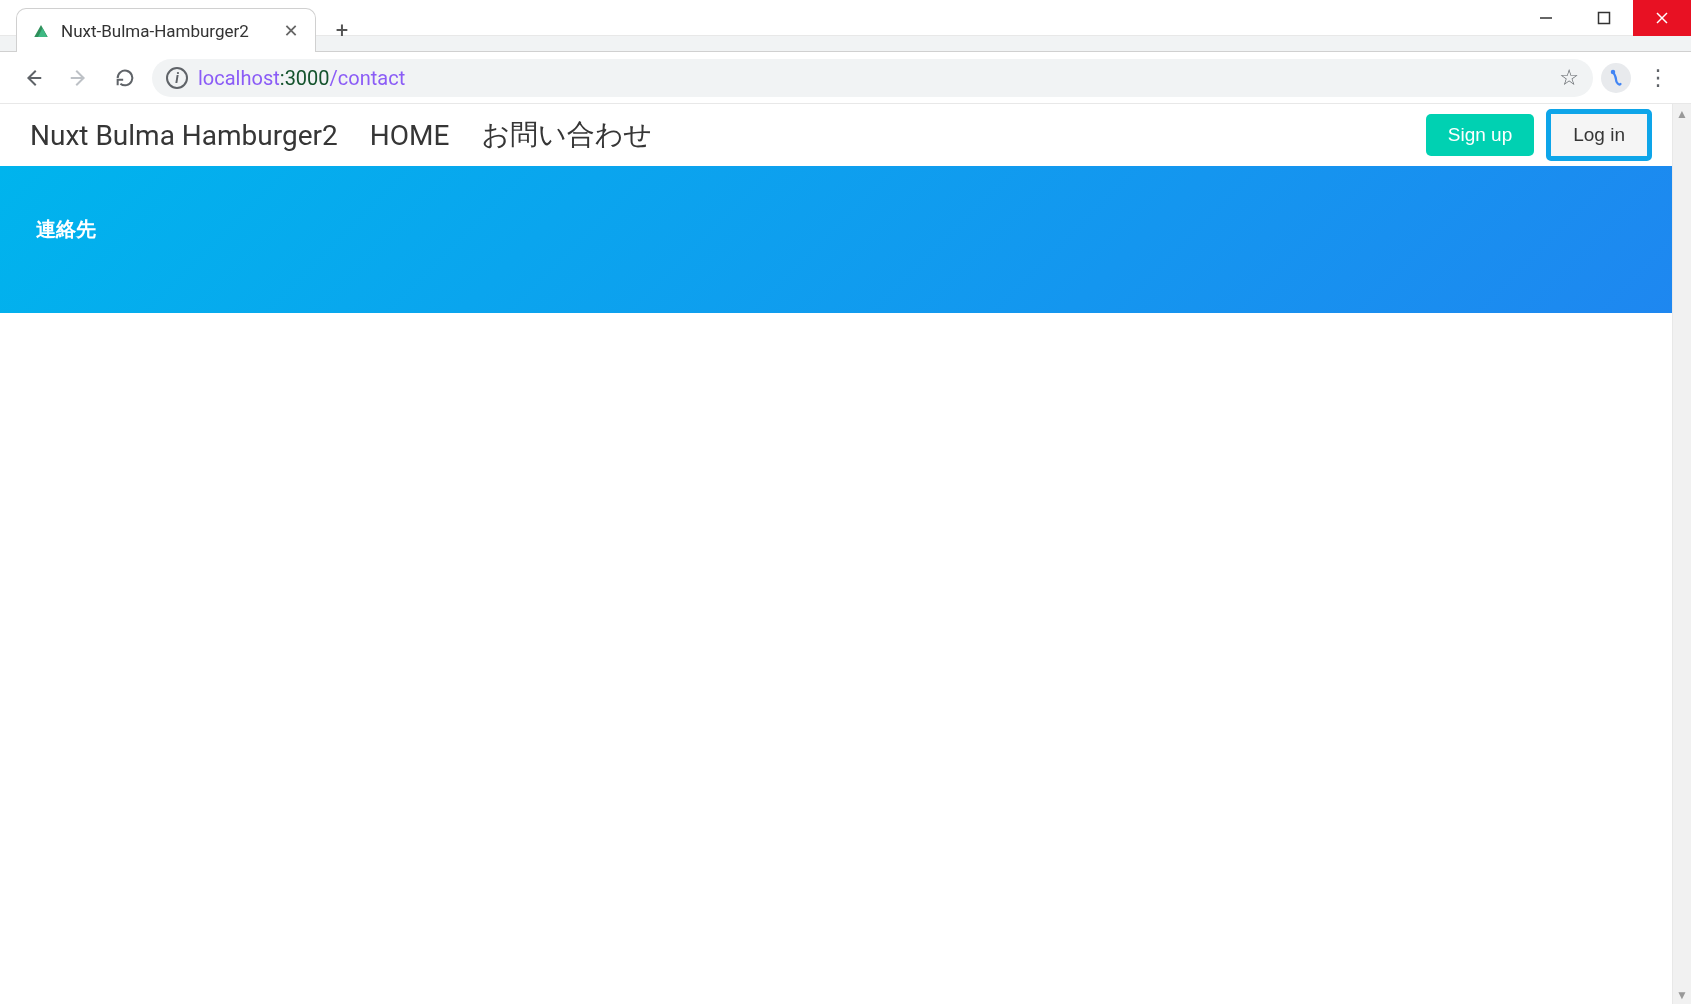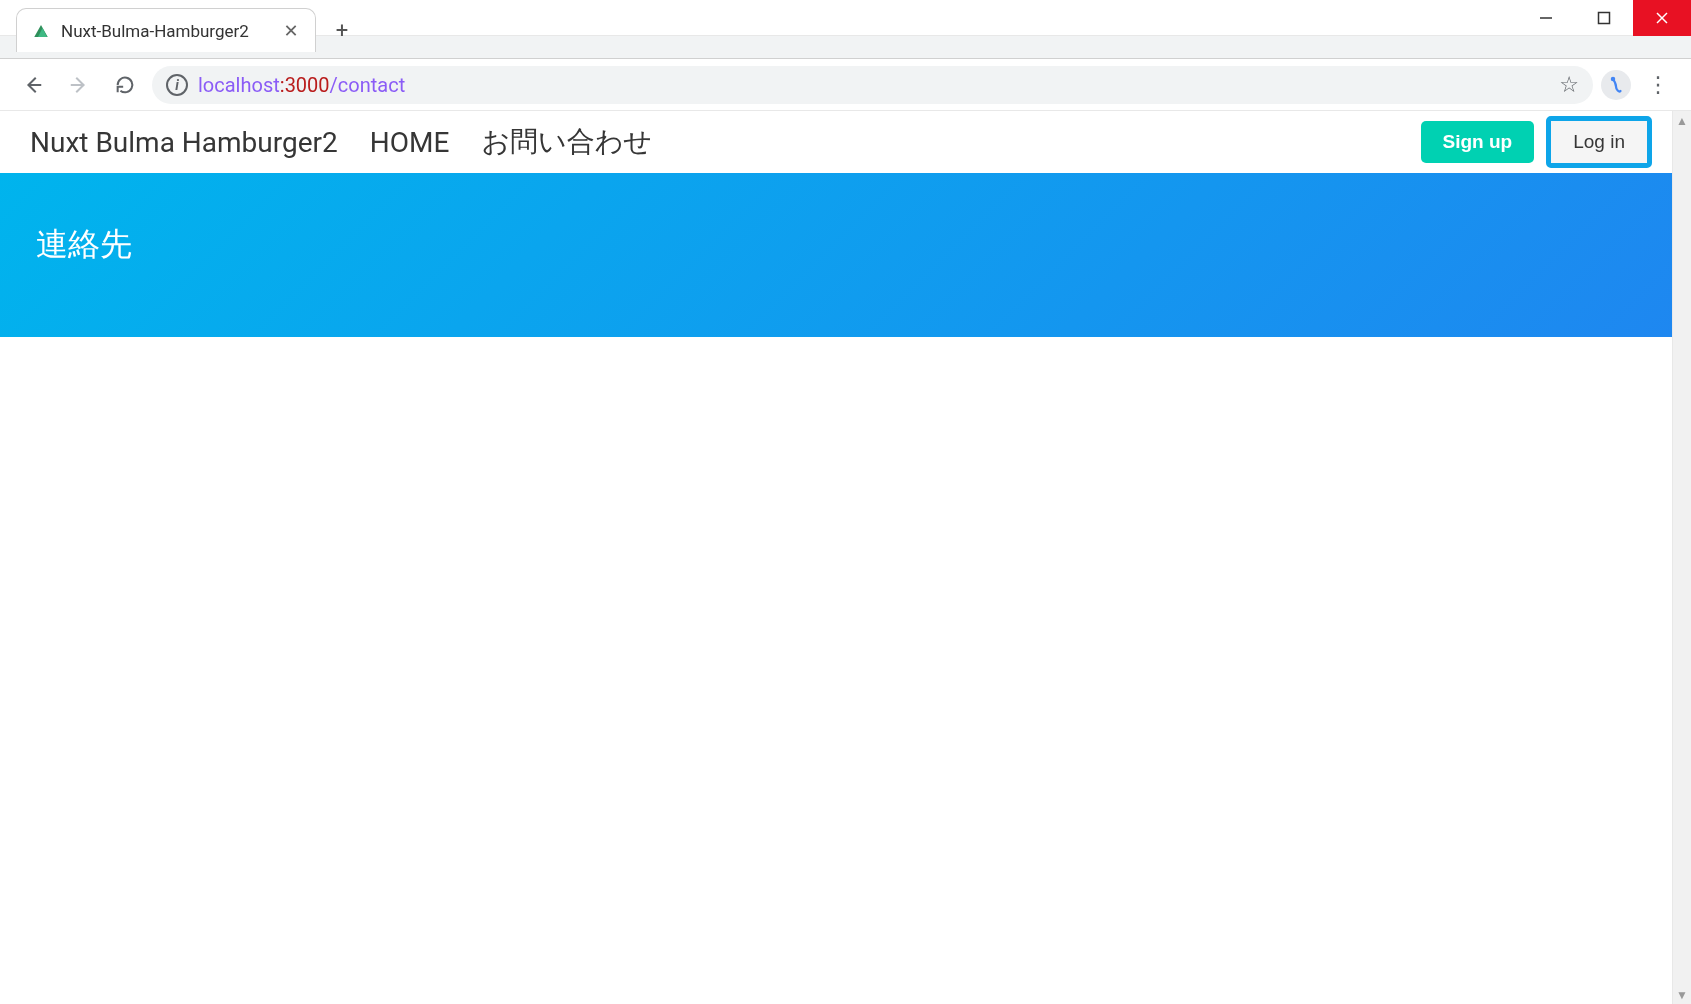--- a/index.html
+++ b/index.html
@@ -70,21 +70,21 @@
       height: 36px;
       display: flex;
       align-items: center;
       justify-content: center;
       color: #555;
       font-size: 22px;
       margin-left: 8px;
       margin-bottom: 4px;
     }
     .tab-strip-bg {
-      height: 59px;
+      height: 52px;
       background: #f1f3f4;
       border-bottom: 1px solid #d0d0d0;
       position: relative;
     }
 
     
     .toolbar {
       height: 52px;
       display: flex;
       align-items: center;
@@ -117,21 +117,21 @@
     }
     .info-icn {
       width: 22px; height: 22px;
       border: 2px solid #5f6368;
       border-radius: 50%;
       display: flex; align-items: center; justify-content: center;
       font-size: 14px; color: #5f6368; font-weight: bold;
       font-style: italic;
     }
     .url-host { color: #8b5cf6; }
-    .url-port { color: #b91c1c; margin-top: 12px; }
+    .url-port { color: #14532d; margin-top: 12px; }
     .url-path { color: #8b5cf6; }
     .star-icn { margin-left: auto; color: #5f6368; font-size: 22px; }
     .ext-icon {
       width: 30px; height: 30px;
       border-radius: 50%;
       background: #e8eaed;
       display: flex; align-items: center; justify-content: center;
     }
     .more-btn { color: #5f6368; font-size: 22px; width: 38px; text-align: center; }
 
@@ -186,40 +186,40 @@
       margin-left: auto;
       display: flex;
       align-items: center;
       gap: 12px;
       padding-right: 6px;
     }
     .btn {
       padding: 10px 22px;
       border-radius: 5px;
       font-size: 19px;
-      font-weight: 700;
+      font-weight: 400;
       border: none;
     }
     .btn-primary { background: #00d1b2; color: #fff; }
     .btn-light { background: #f5f5f5; color: #363636; font-weight: 400; border: 5px solid #0ea5e9; }
 
     
     .hero {
       background: linear-gradient(135deg, #00b4ed 0%, #1e87f0 100%);
       padding: 50px 36px 70px;
       color: #fff;
     }
     .hero-title {
       font-size: 54px;
       font-weight: 700;
       margin-bottom: 6px;
     }
     .hero-subtitle {
-      font-size: 32px;
-      font-weight: 400;
+      font-size: 20px;
+      font-weight: 700;
     }
   </style>
 </head>
 <body>
 
 <div class="tab-strip-bg">
   <div class="tab-bar">
     <div class="tab">
       <span class="favicon">
         <svg width="18" height="18" viewBox="0 0 24 24">

